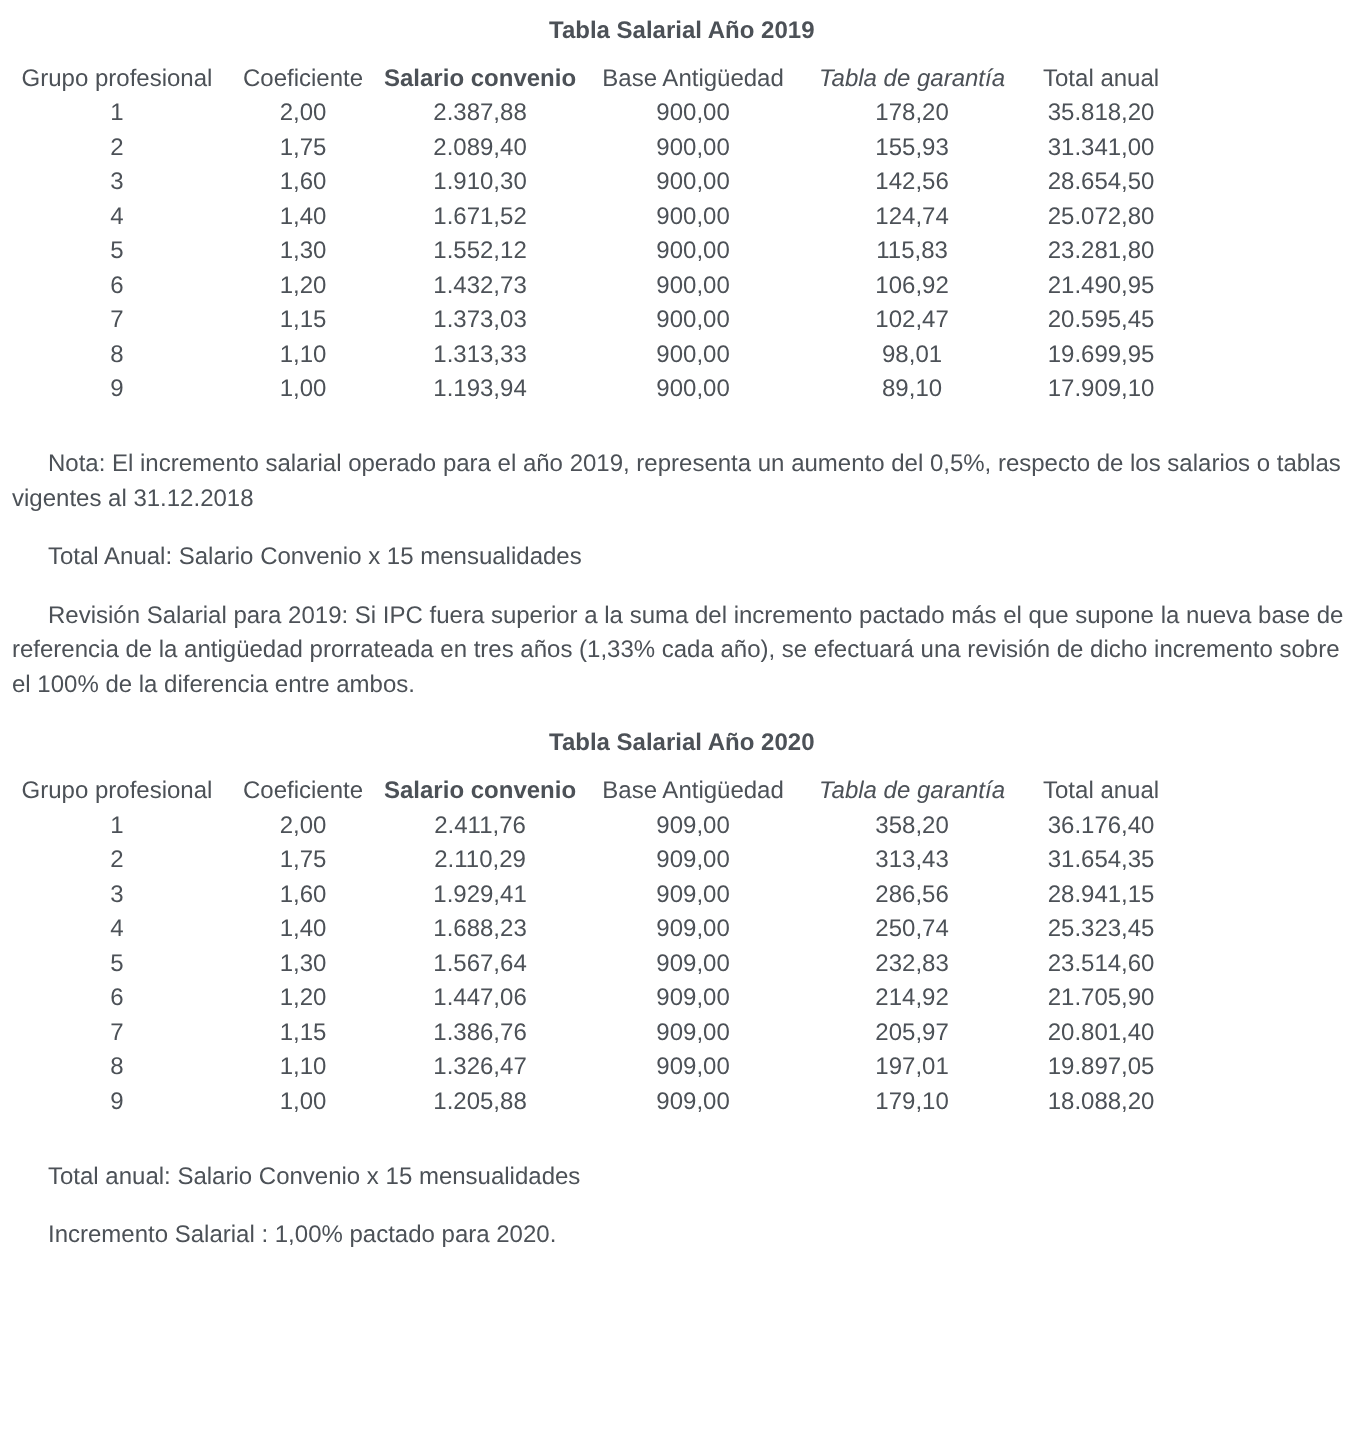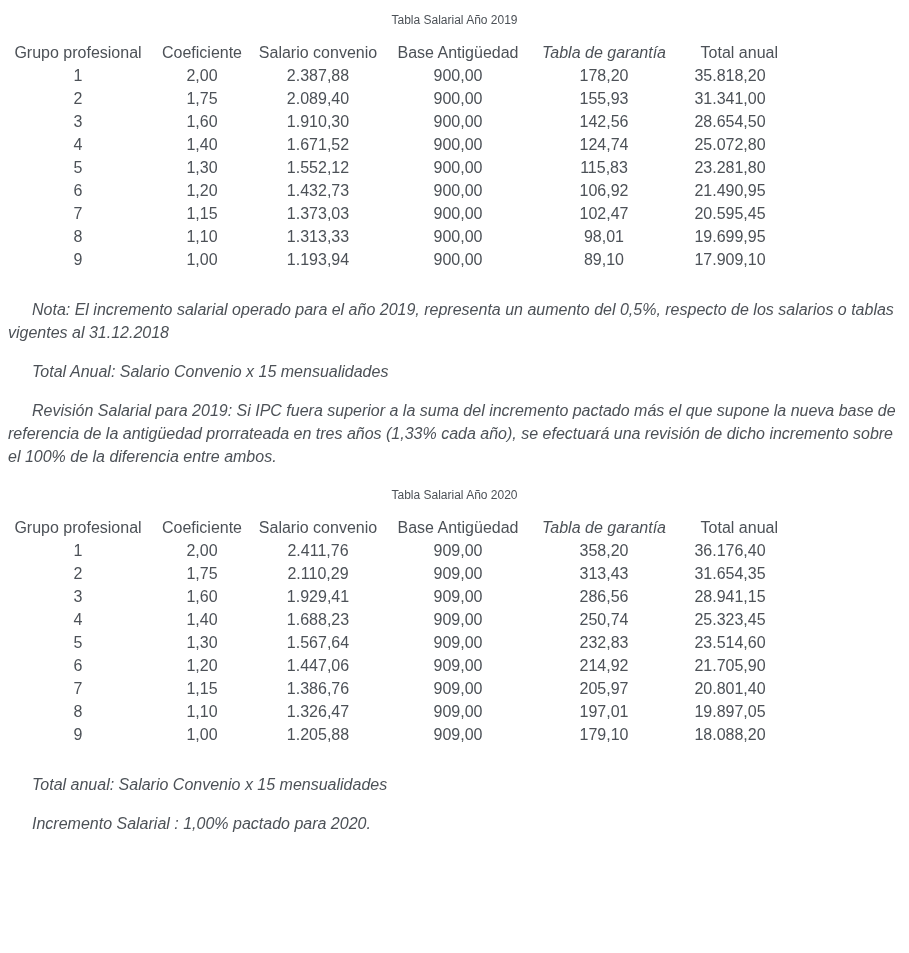--- a/index.html
+++ b/index.html
@@ -14,49 +14,49 @@
     padding: 9px 8px 0 8px;
     font-family: "Liberation Sans", "DejaVu Sans", sans-serif;
     font-size: 16px;
     color: #4c5157;
     overflow: hidden;
   }
   .year-block { margin: 0; }
   .year-block + .year-block { margin-top: 8px; }
   h3.doc-title {
     margin: 0 0 9px 0;
-    font-size: 12px;
-    font-weight: normal;
+    font-size: 16px;
+    font-weight: bold;
     text-align: center;
     line-height: 23px;
   }
   .year-block + .year-block h3.doc-title { margin-top: 8px; }
   table.salary-table {
     border-collapse: separate;
     border-spacing: 10px 0;
     margin-left: -10px;
   }
   table.salary-table th,
   table.salary-table td {
     padding: 0;
     font-weight: normal;
     white-space: nowrap;
     line-height: 23px;
     font-size: 16px;
   }
   table.salary-table th { text-align: center; }
   table.salary-table th:nth-child(1) { width: 140px; text-align: center; }
   table.salary-table th:nth-child(2) { width: 88px;  }
-  table.salary-table th:nth-child(3) { width: 124px; }
+  table.salary-table th:nth-child(3) { width: 124px; font-weight: bold; }
   table.salary-table th:nth-child(4) { width: 136px; }
   table.salary-table th:nth-child(5) { width: 136px; font-style: italic; }
-  table.salary-table th:nth-child(6) { width: 96px; text-align: right;  }
+  table.salary-table th:nth-child(6) { width: 96px;  }
   td.align-center { text-align: center; }
   td.align-right  { text-align: center;  }
-  .notes { margin-top: 27px; font-style: italic; }
+  .notes { margin-top: 27px; }
   .notes p {
     margin: 16px 0;
     line-height: 23px;
     text-indent: 24px;
   }
 </style>
 </head>
 <body>
 
 <div>

